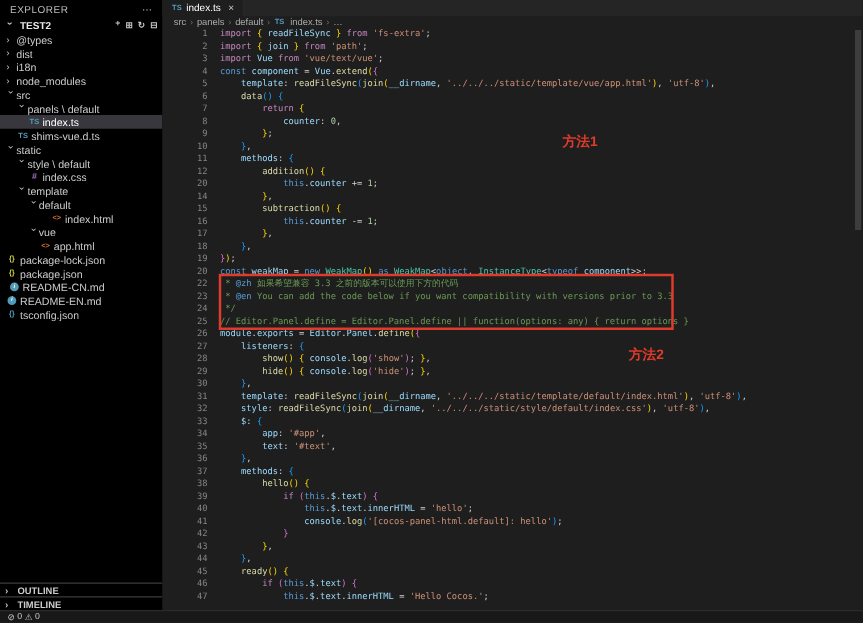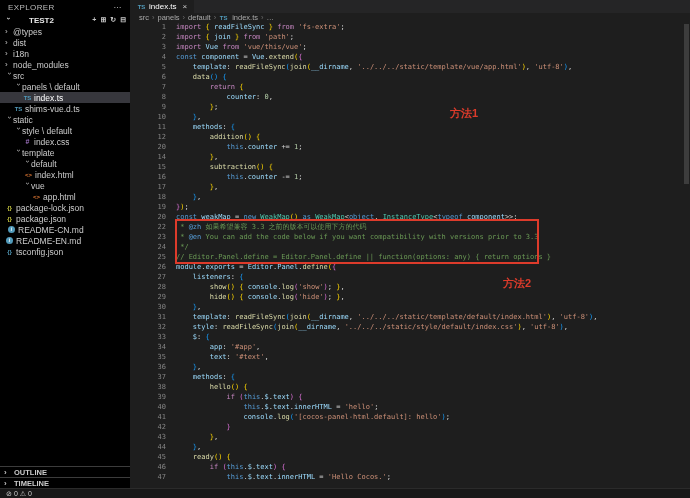--- a/index.html
+++ b/index.html
@@ -4,21 +4,21 @@
 <style>
   * { margin:0; padding:0; box-sizing:border-box; }
   html,body { width:690px; height:498px; overflow:hidden; }
   body {
     position:relative; background:#1e1e1e;
     font-family:"Liberation Sans", sans-serif; color:#cccccc;
   }
   
   #sidebar { position:absolute; left:0; top:0; width:130px; height:488px; background:#000000; overflow:hidden; }
   #explorer-header { height:14px; display:flex; align-items:center; justify-content:space-between; padding:0 8px; font-size:8px; letter-spacing:.4px; color:#bbbbbb; }
-  #section-header { height:12px; display:flex; align-items:center; gap:17px; padding:0 4px; font-size:8px; font-weight:bold; color:#e7e7e7; }
+  #section-header { height:12px; display:flex; align-items:center; gap:4px; padding:0 4px; font-size:8px; font-weight:bold; color:#e7e7e7; }
   .section-actions { margin-left:auto; display:flex; gap:4px; font-size:7px; color:#c5c5c5; }
   .act-icon { cursor:pointer; }
   .chev { display:inline-block; width:8px; font-size:8px; color:#c5c5c5; transform-origin:45% 55%; }
   .chev.open { transform:rotate(90deg); }
   .tree-row { height:11px; display:flex; align-items:center; font-size:8.5px; white-space:nowrap; cursor:pointer; color:#cccccc; }
   .tree-row.selected { background:#37373d; color:#ffffff; }
   .tree-label { overflow:hidden; }
   .ficon { display:inline-flex; align-items:center; justify-content:center; width:9px; height:9px; margin-right:2px; font-size:6px; font-weight:bold; flex:0 0 9px; }
   .ficon-ts { color:#519aba; }
   .ficon-css { color:#a074c4; font-size:7px; }
@@ -117,21 +117,21 @@
         <span class="tree-label">index.css</span>
       </div>
       <div class="tree-row" style="padding-left: 14px;">
         <span class="chev open">›</span>
         <span class="tree-label">template</span>
       </div>
       <div class="tree-row" style="padding-left: 23px;">
         <span class="chev open">›</span>
         <span class="tree-label">default</span>
       </div>
-      <div class="tree-row" style="padding-left: 24px;">
+      <div class="tree-row" style="padding-left: 41px;">
         <span class="ficon ficon-html">&lt;&gt;</span>
         <span class="tree-label">index.html</span>
       </div>
       <div class="tree-row" style="padding-left: 23px;">
         <span class="chev open">›</span>
         <span class="tree-label">vue</span>
       </div>
       <div class="tree-row" style="padding-left: 32px;">
         <span class="ficon ficon-html">&lt;&gt;</span>
         <span class="tree-label">app.html</span>
@@ -204,21 +204,21 @@
         <div class="code-line">
           <span class="gutter">1</span>
           <span class="line-text"><span class="tk-kw">import </span><span class="tk-b1">{</span><span class="tk-var"> readFileSync </span><span class="tk-b1">}</span><span class="tk-kw"> from </span><span class="tk-str">'fs-extra'</span><span class="tk-pl">;</span></span>
         </div>
         <div class="code-line">
           <span class="gutter">2</span>
           <span class="line-text"><span class="tk-kw">import </span><span class="tk-b1">{</span><span class="tk-var"> join </span><span class="tk-b1">}</span><span class="tk-kw"> from </span><span class="tk-str">'path'</span><span class="tk-pl">;</span></span>
         </div>
         <div class="code-line">
           <span class="gutter">3</span>
-          <span class="line-text"><span class="tk-kw">import </span><span class="tk-var">Vue</span><span class="tk-kw"> from </span><span class="tk-str">'vue/this/vue'</span><span class="tk-pl">;</span></span>
+          <span class="line-text"><span class="tk-kw">import </span><span class="tk-var">Vue</span><span class="tk-kw"> from </span><span class="tk-str">'vue/text/vue'</span><span class="tk-pl">;</span></span>
         </div>
         <div class="code-line">
           <span class="gutter">4</span>
           <span class="line-text"><span class="tk-st">const </span><span class="tk-var">component</span><span class="tk-pl"> = </span><span class="tk-var">Vue</span><span class="tk-pl">.</span><span class="tk-fn">extend</span><span class="tk-b1">(</span><span class="tk-b2">{</span></span>
         </div>
         <div class="code-line">
           <span class="gutter">5</span>
           <span class="line-text"><span class="tk-pl">    </span><span class="tk-var">template</span><span class="tk-pl">: </span><span class="tk-fn">readFileSync</span><span class="tk-b3">(</span><span class="tk-fn">join</span><span class="tk-b1">(</span><span class="tk-var">__dirname</span><span class="tk-pl">, </span><span class="tk-str">'../../../static/template/vue/app.html'</span><span class="tk-b1">)</span><span class="tk-pl">, </span><span class="tk-str">'utf-8'</span><span class="tk-b3">)</span><span class="tk-pl">,</span></span>
         </div>
         <div class="code-line">

